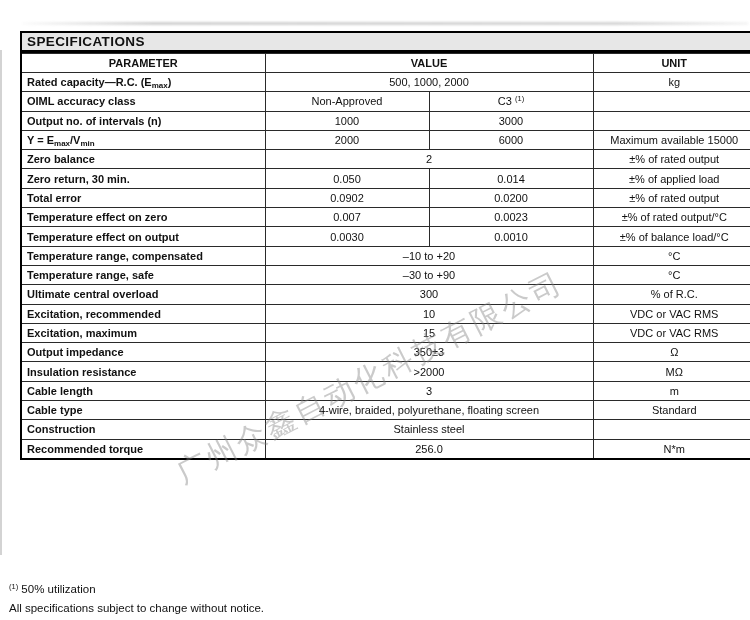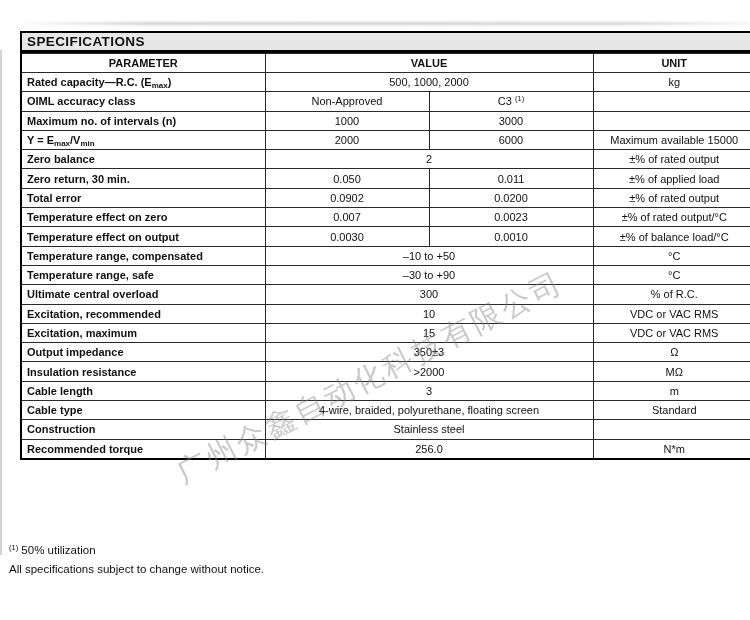--- a/index.html
+++ b/index.html
@@ -75,21 +75,21 @@
   }
   table.spec-table tbody td.param {
     text-align: left;
     font-weight: bold;
     padding-left: 5px;
   }
   sub { font-size: 8px; vertical-align: -2px; line-height: 0; }
   sup { font-size: 7.5px; vertical-align: 4px; line-height: 0; }
   .footnotes {
     position: absolute;
-    left: 9px; top: 541px;
+    left: 9px; top: 580px;
     font-size: 11.5px;
     line-height: 18.5px;
     color: #111;
   }
   .watermark {
     position: absolute;
     left: 370px; top: 378px;
     transform: translate(-50%, -50%) rotate(-27deg);
     transform-origin: center;
     font-size: 30px;
@@ -130,40 +130,40 @@
             <td colspan="2">500, 1000, 2000</td>
             <td>kg</td>
           </tr>
           <tr>
             <td class="param">OIML accuracy class</td>
             <td>Non-Approved</td>
             <td>C3 <sup>(1)</sup></td>
             <td></td>
           </tr>
           <tr>
-            <td class="param">Maximum no. of intervals (n)</td>
+            <td class="param">Output no. of intervals (n)</td>
             <td>1000</td>
             <td>3000</td>
             <td></td>
           </tr>
           <tr>
             <td class="param">Y = E<sub>max</sub>/V<sub>min</sub></td>
             <td>2000</td>
             <td>6000</td>
             <td>Maximum available 15000</td>
           </tr>
           <tr>
             <td class="param">Zero balance</td>
             <td colspan="2">2</td>
             <td>±% of rated output</td>
           </tr>
           <tr>
             <td class="param">Zero return, 30 min.</td>
             <td>0.050</td>
-            <td>0.011</td>
+            <td>0.014</td>
             <td>±% of applied load</td>
           </tr>
           <tr>
             <td class="param">Total error</td>
             <td>0.0902</td>
             <td>0.0200</td>
             <td>±% of rated output</td>
           </tr>
           <tr>
             <td class="param">Temperature effect on zero</td>
@@ -172,21 +172,21 @@
             <td>±% of rated output/°C</td>
           </tr>
           <tr>
             <td class="param">Temperature effect on output</td>
             <td>0.0030</td>
             <td>0.0010</td>
             <td>±% of balance load/°C</td>
           </tr>
           <tr>
             <td class="param">Temperature range, compensated</td>
-            <td colspan="2">–10 to +50</td>
+            <td colspan="2">–10 to +20</td>
             <td>°C</td>
           </tr>
           <tr>
             <td class="param">Temperature range, safe</td>
             <td colspan="2">–30 to +90</td>
             <td>°C</td>
           </tr>
           <tr>
             <td class="param">Ultimate central overload</td>
             <td colspan="2">300</td>

